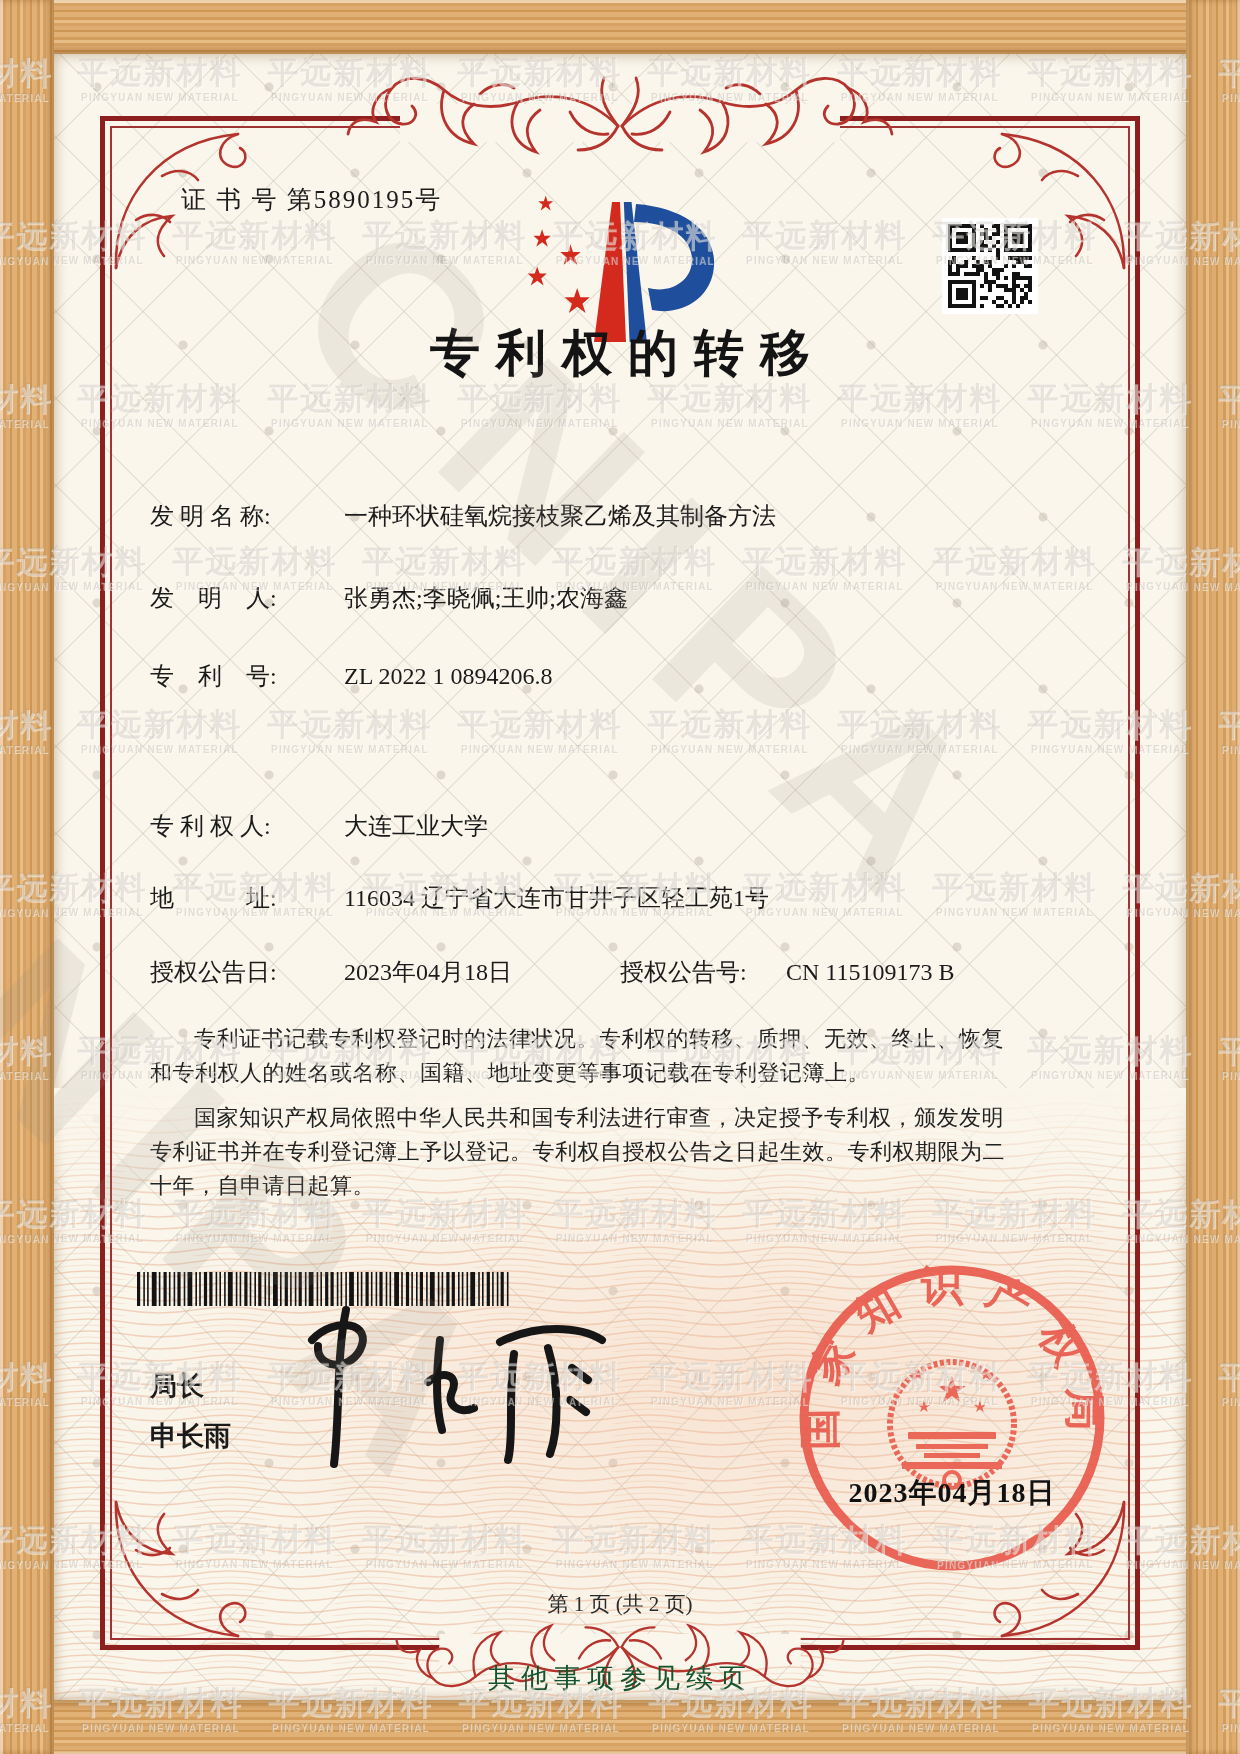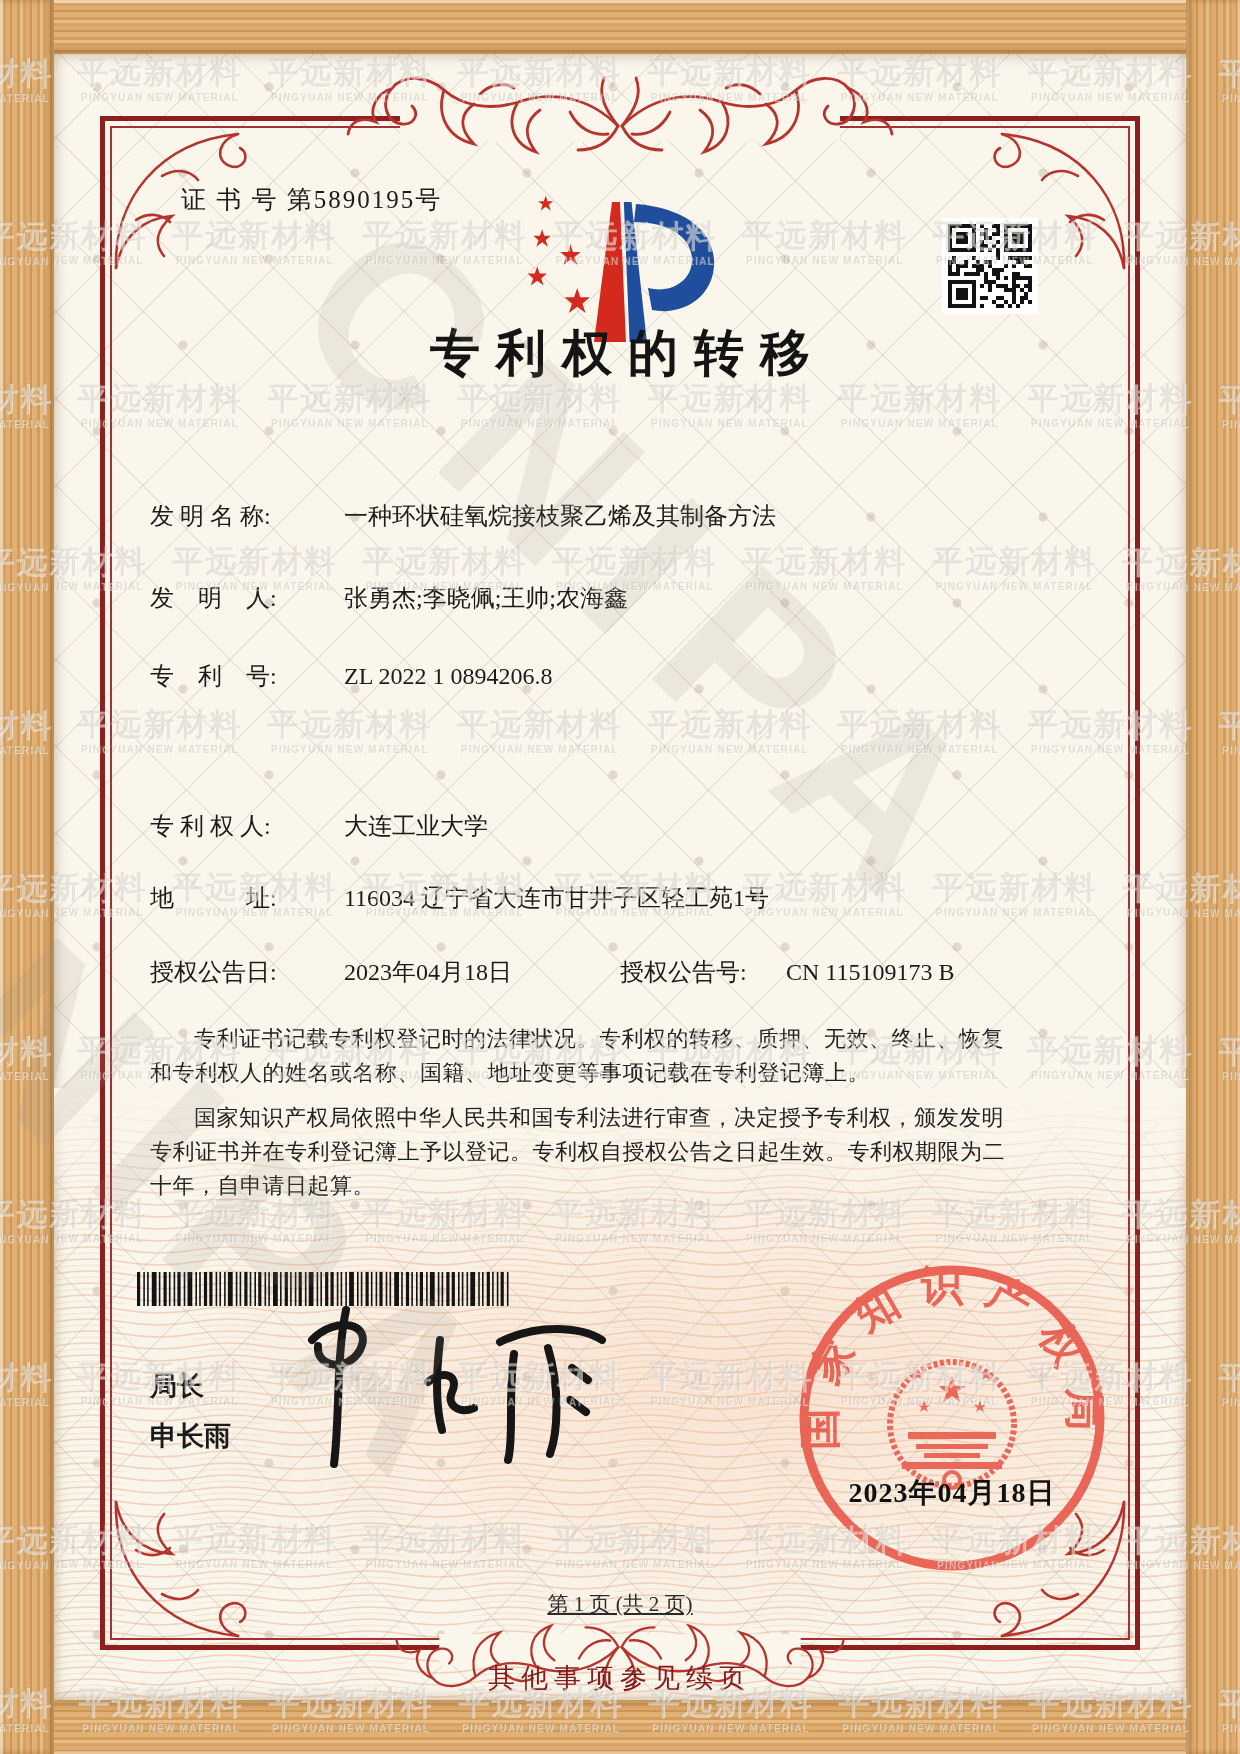--- a/index.html
+++ b/index.html
@@ -64,22 +64,22 @@
   .paras p{margin:0 0 11px 0;text-indent:2em;}
 
   .barcode{position:absolute;left:137px;top:1272px;line-height:0;}
   .sig-title{position:absolute;left:150px;top:1368px;font-family:"Liberation Sans","DejaVu Sans",sans-serif;font-weight:600;font-size:27px;color:#1a1a1a;}
   .sig-name{position:absolute;left:150px;top:1418px;font-family:Liberation Mono, monospace;font-weight:600;font-size:27px;color:#1a1a1a;}
   .signature{position:absolute;left:290px;top:1296px;}
 
   .seal{position:absolute;left:790px;top:1256px;width:324px;height:324px;opacity:.9;}
   .seal-date{position:absolute;left:812px;top:1474px;width:280px;text-align:center;font-size:28px;font-weight:bold;color:#111;letter-spacing:1px;}
 
-  .page-no{position:absolute;left:100px;top:1590px;width:1040px;text-align:center;font-size:21px;color:#2a2a2a;text-decoration:underline;}
-  .continuation{position:absolute;left:100px;top:1660px;width:1040px;text-align:center;font-size:27px;color:#7f1d1d;letter-spacing:6px;}
+  .page-no{position:absolute;left:100px;top:1590px;width:1040px;text-align:center;font-size:21px;color:#2a2a2a;}
+  .continuation{position:absolute;left:100px;top:1660px;width:1040px;text-align:center;font-size:27px;color:#14532d;letter-spacing:6px;}
 
   
   #wm-layer{position:absolute;inset:0;pointer-events:none;z-index:30;}
   .wm{position:absolute;width:200px;text-align:center;transform:translateX(-50%) ;}
   .wm-cn{font-family:"Liberation Sans","DejaVu Sans",sans-serif;font-weight:bold;font-size:31px;letter-spacing:2px;
     color:rgba(148,140,126,.20);text-shadow:1px 1px 0 rgba(255,255,255,.55);}
   .wm-en{font-family:"Liberation Sans","DejaVu Sans",sans-serif;font-weight:bold;font-size:10px;letter-spacing:1.2px;
     color:rgba(148,140,126,.24);text-shadow:1px 1px 0 rgba(255,255,255,.5);margin-top:-2px;}
   .cnipa{position:absolute;font-family:"Liberation Sans","DejaVu Sans",sans-serif;font-weight:bold;font-size:230px;
     letter-spacing:34px;color:rgba(150,142,128,.14);transform-origin:left top;transform:rotate(44deg);pointer-events:none;z-index:2;}

